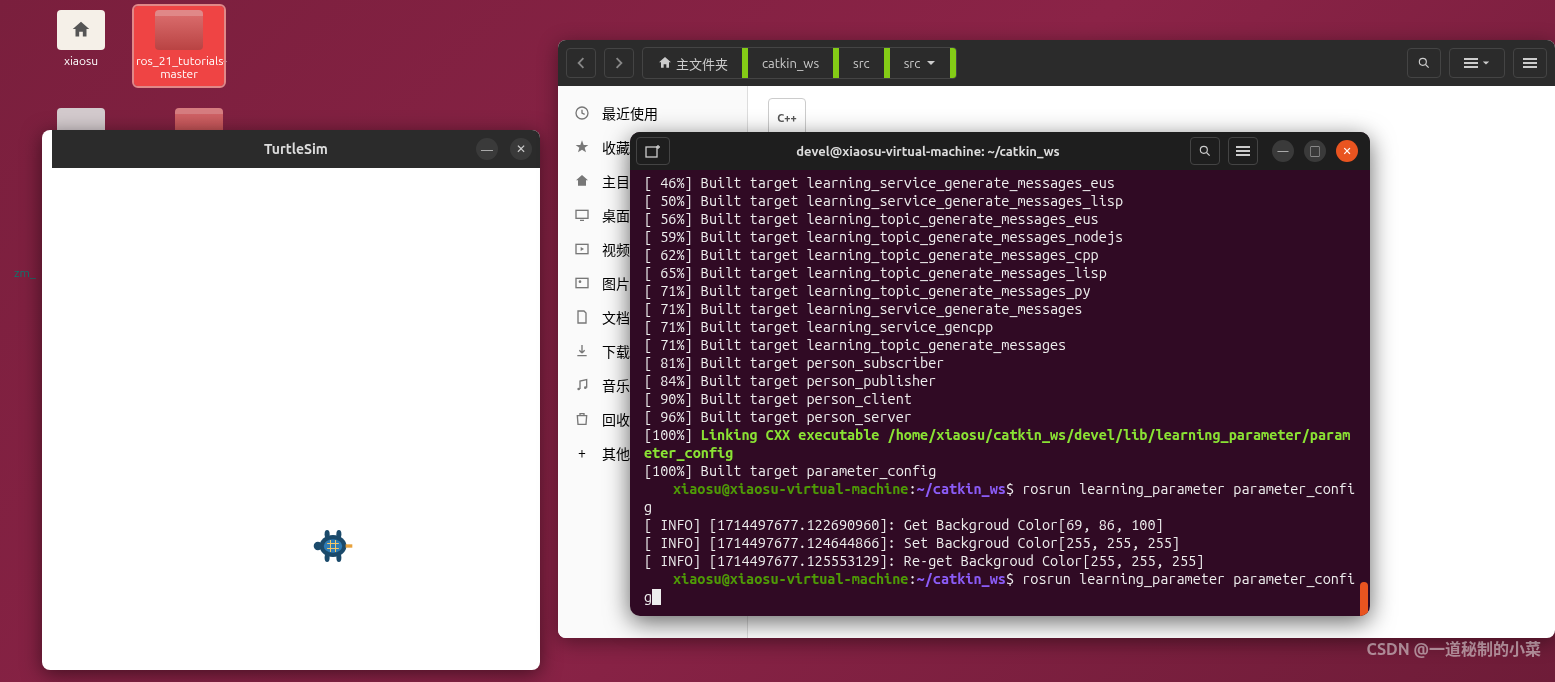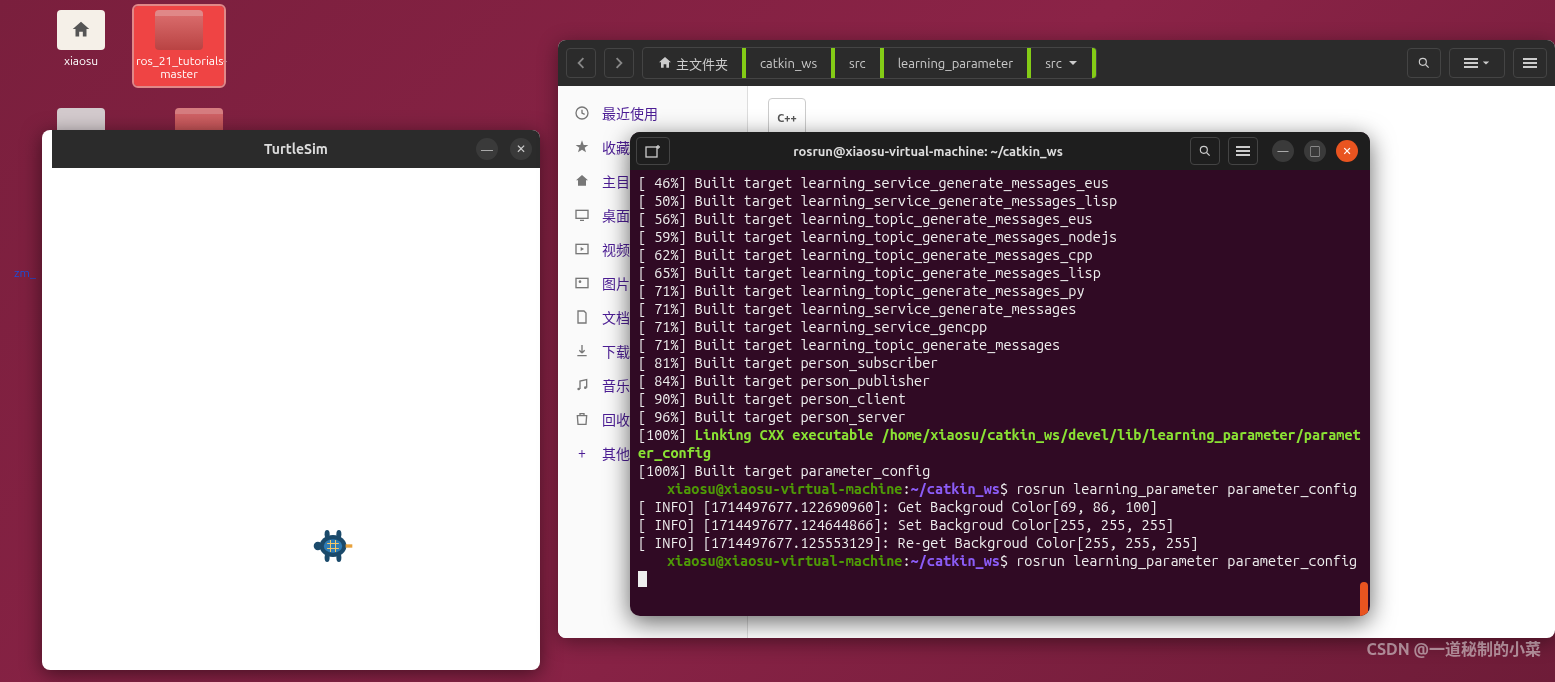--- a/index.html
+++ b/index.html
@@ -69,28 +69,28 @@
 }
 .fm-header {
   height: 46px;
   background: #2b2b2b;
   display: flex; align-items: center;
   padding: 0 8px;
   gap: 8px;
 }
 .nav-btn { width: 30px; height: 30px; border: 1px solid #444; border-radius: 4px; display:flex; align-items:center; justify-content:center; color:#888; }
 .breadcrumb { display: flex; align-items: center; border: 1px solid #444; border-radius: 4px; height: 32px; overflow:hidden; }
-.bc-seg { padding: 0 14px; height:100%; display:flex; align-items:center; color:#ccc; font-size:13px; border-right: 4px solid #84cc16; }
+.bc-seg { padding: 0 14px; height:100%; display:flex; align-items:center; color:#ccc; font-size:13px; border-right: 6px solid #84cc16; }
 .bc-seg.home svg { width:16px; height:16px; }
 .fm-header-right { margin-left: auto; display:flex; gap:8px; }
 .hdr-btn { width:34px; height:30px; border:1px solid #444; border-radius:4px; display:flex; align-items:center; justify-content:center; color:#ccc; }
 
 .fm-body { display:flex; height: 552px; }
 .sidebar { width: 190px; background:#fafafa; border-right:1px solid #ddd; padding-top:10px; }
-.sb-item { display:flex; align-items:center; gap:12px; padding:7px 16px; color:#4c1d95; font-size:14px; }
+.sb-item { display:flex; align-items:center; gap:12px; padding:7px 16px; color:#000000; font-size:14px; }
 .sb-item svg { width:16px; height:16px; fill:#777; }
 .fm-content { flex:1; padding:12px; }
 .file-icon { width:54px; text-align:center; font-size:11px; color:#333; display:inline-block; }
 .file-icon .cpp-badge { width:38px; height:40px; border:1px solid #ccc; border-radius:4px; margin:0 auto 4px; display:flex; align-items:center; justify-content:center; font-size:11px; color:#555; font-weight:bold; }
 
 
 .terminal {
   position: absolute;
   left: 630px; top: 132px;
   width: 740px; height: 484px;
@@ -108,21 +108,21 @@
   gap:4px;
 }
 .term-newtab { width:34px; height:28px; border:1px solid #444; border-radius:4px; display:flex; align-items:center; justify-content:center; }
 .term-title { flex:1; text-align:center; color:#ddd; font-size:13px; font-weight:bold; }
 .term-btn { width:30px; height:28px; border:1px solid #444; border-radius:4px; display:flex; align-items:center; justify-content:center; color:#ccc; margin-left:4px; }
 .term-wctrls { display:flex; align-items:center; gap:10px; margin-left:10px; padding-right:6px; }
 .term-wbtn { width:22px; height:22px; border-radius:11px; background:#3a3a3a; display:flex; align-items:center; justify-content:center; color:#ccc; font-size:11px; }
 .term-wbtn.close { background:#e95420; color:#fff; }
 .term-body {
   flex:1;
-  padding: 4px 8px;
+  padding: 4px 14px;
   font-family: "Ubuntu Mono", "DejaVu Sans Mono", monospace;
   font-size: 14.5px;
   line-height: 18px;
   color: #eee;
   overflow-y: auto;
   white-space: pre-wrap;
   word-break: break-all;
 }
 .term-body .gr { color:#4e9a06; font-weight:bold;margin-left:29px; }
 .term-body .bl { color:#8b5cf6; font-weight:bold; }
@@ -147,21 +147,21 @@
 <div class="desktop-icon folder-selected" style="left:134px; top:6px;">
   <div class="icon-box folder-icon"></div>
   <div>ros_21_tutorials-master</div>
 </div>
 <div class="desktop-icon" style="left:36px; top:108px; opacity:.9;">
   <div class="icon-box" style="background:#ddd;"></div>
 </div>
 <div class="desktop-icon" style="left:154px; top:108px; opacity:.9;">
   <div class="icon-box folder-icon"></div>
 </div>
-<div style="position:absolute; left:14px; top:266px; color:#1d4ed8; font-size:12px;">zm_</div>
+<div style="position:absolute; left:14px; top:266px; color:#0f766e; font-size:12px;">zm_</div>
 
 <div class="turtlesim">
   <div class="titlebar">
     <div class="title">TurtleSim</div>
     <div class="ctrls">
       <div class="ctrl-btn">—</div>
       <div class="ctrl-btn close">✕</div>
     </div>
   </div>
   <svg class="turtle" viewBox="0 0 50 50">
@@ -188,21 +188,20 @@
         <svg width="12" height="12" viewBox="0 0 10 10" fill="none" stroke="#888" stroke-width="1.5">
           <path d="M3 1 L7 5 L3 9"></path>
         </svg>
       </div>
     <div class="breadcrumb">
       <div class="bc-seg home"><svg viewBox="0 0 24 24" fill="#ccc">
             <path d="M12 3l9 8h-3v8h-4v-5h-4v5H6v-8H3z"></path>
           </svg>&nbsp;<span>主文件夹</span></div>
       <div class="bc-seg">catkin_ws</div>
       <div class="bc-seg">src</div>
-      <div class="bc-seg">learning_parameter</div>
       <div class="bc-seg"><span>src</span>&nbsp;&nbsp;<svg width="10" height="10" viewBox="0 0 10 10" fill="#ccc">
             <path d="M1 3 L5 7 L9 3z"></path>
           </svg></div>
     </div>
     <div class="fm-header-right">
       <div class="hdr-btn">
           <svg width="14" height="14" viewBox="0 0 24 24" fill="none" stroke="#ccc" stroke-width="2">
             <circle cx="10" cy="10" r="6"></circle>
             <path d="M15 15l5 5"></path>
           </svg>
@@ -305,21 +304,21 @@
 </div>
 
 <div class="terminal">
   <div class="term-titlebar">
     <div class="term-newtab">
       <svg width="16" height="14" viewBox="0 0 16 14" fill="none" stroke="#ccc" stroke-width="1.3">
           <rect x="1" y="3" width="11" height="10"></rect>
           <path d="M13 1v4M11 3h4"></path>
         </svg>
     </div>
-    <div class="term-title">rosrun@xiaosu-virtual-machine: ~/catkin_ws</div>
+    <div class="term-title">devel@xiaosu-virtual-machine: ~/catkin_ws</div>
     <div class="term-btn">
         <svg width="14" height="14" viewBox="0 0 24 24" fill="none" stroke="#ccc" stroke-width="2">
           <circle cx="10" cy="10" r="6"></circle>
           <path d="M15 15l5 5"></path>
         </svg>
       </div>
     <div class="term-btn">
         <svg width="14" height="12" viewBox="0 0 14 12" fill="#ccc">
           <rect y="1" width="14" height="2"></rect>
           <rect y="5" width="14" height="2"></rect>

